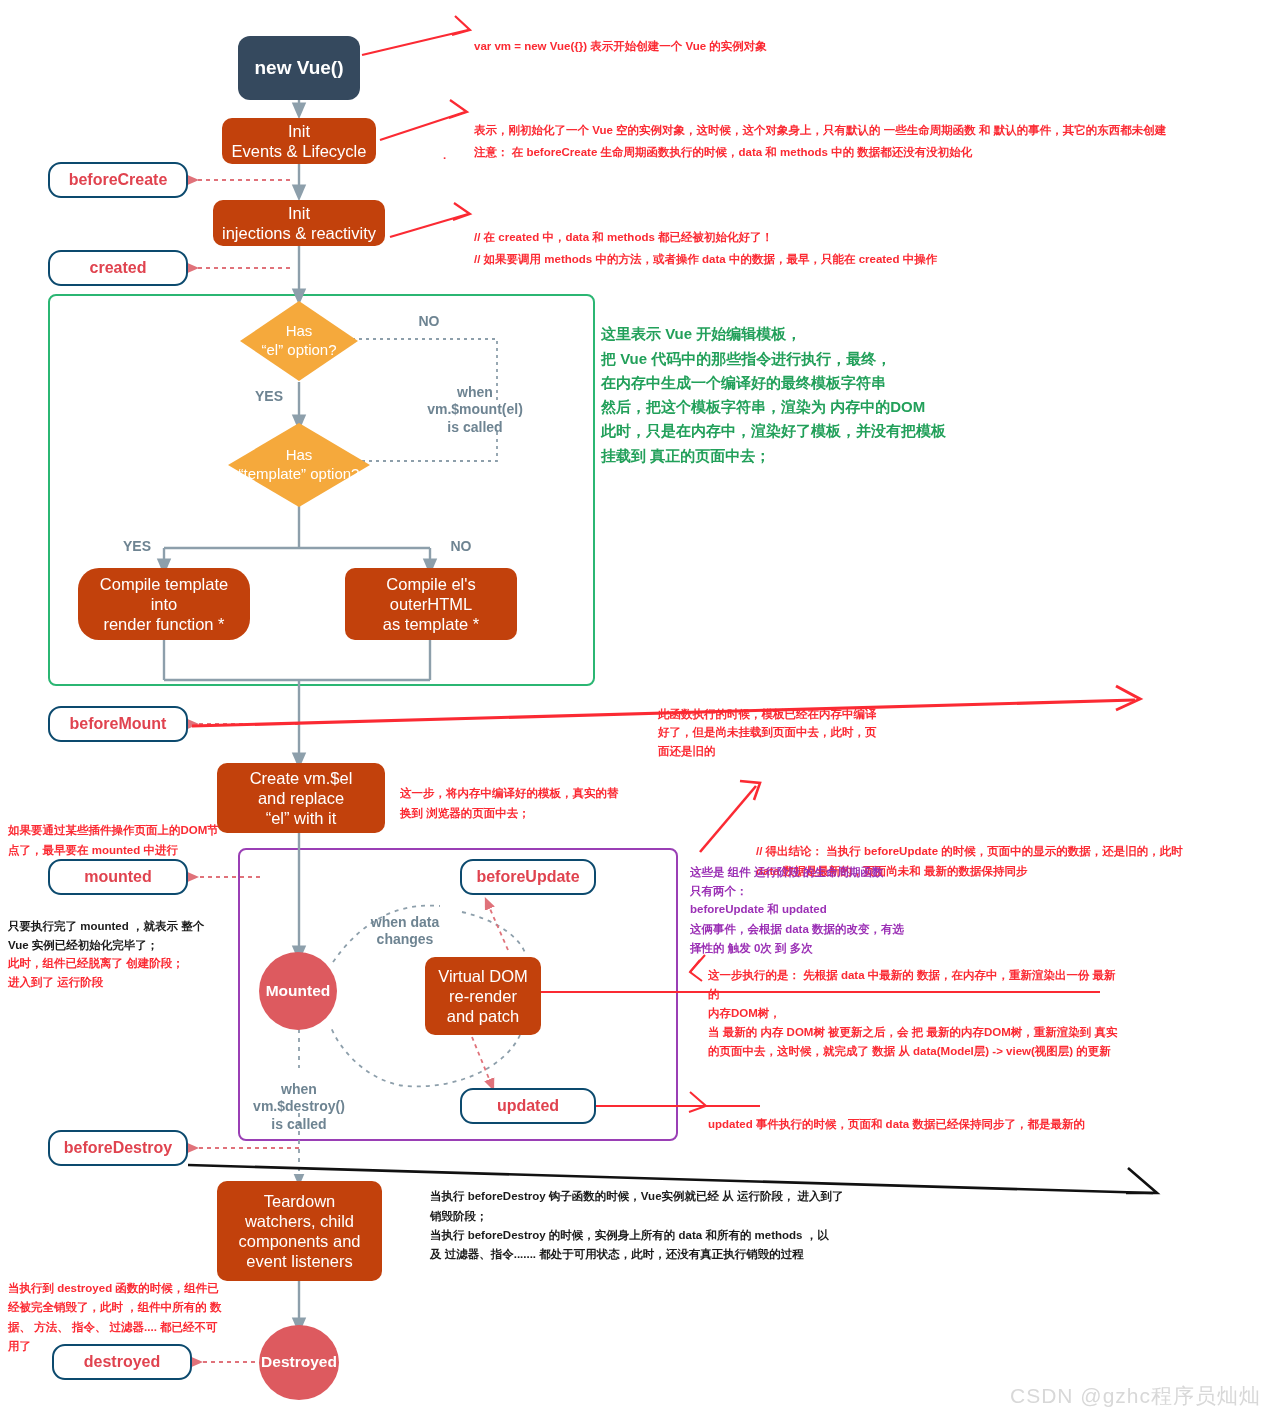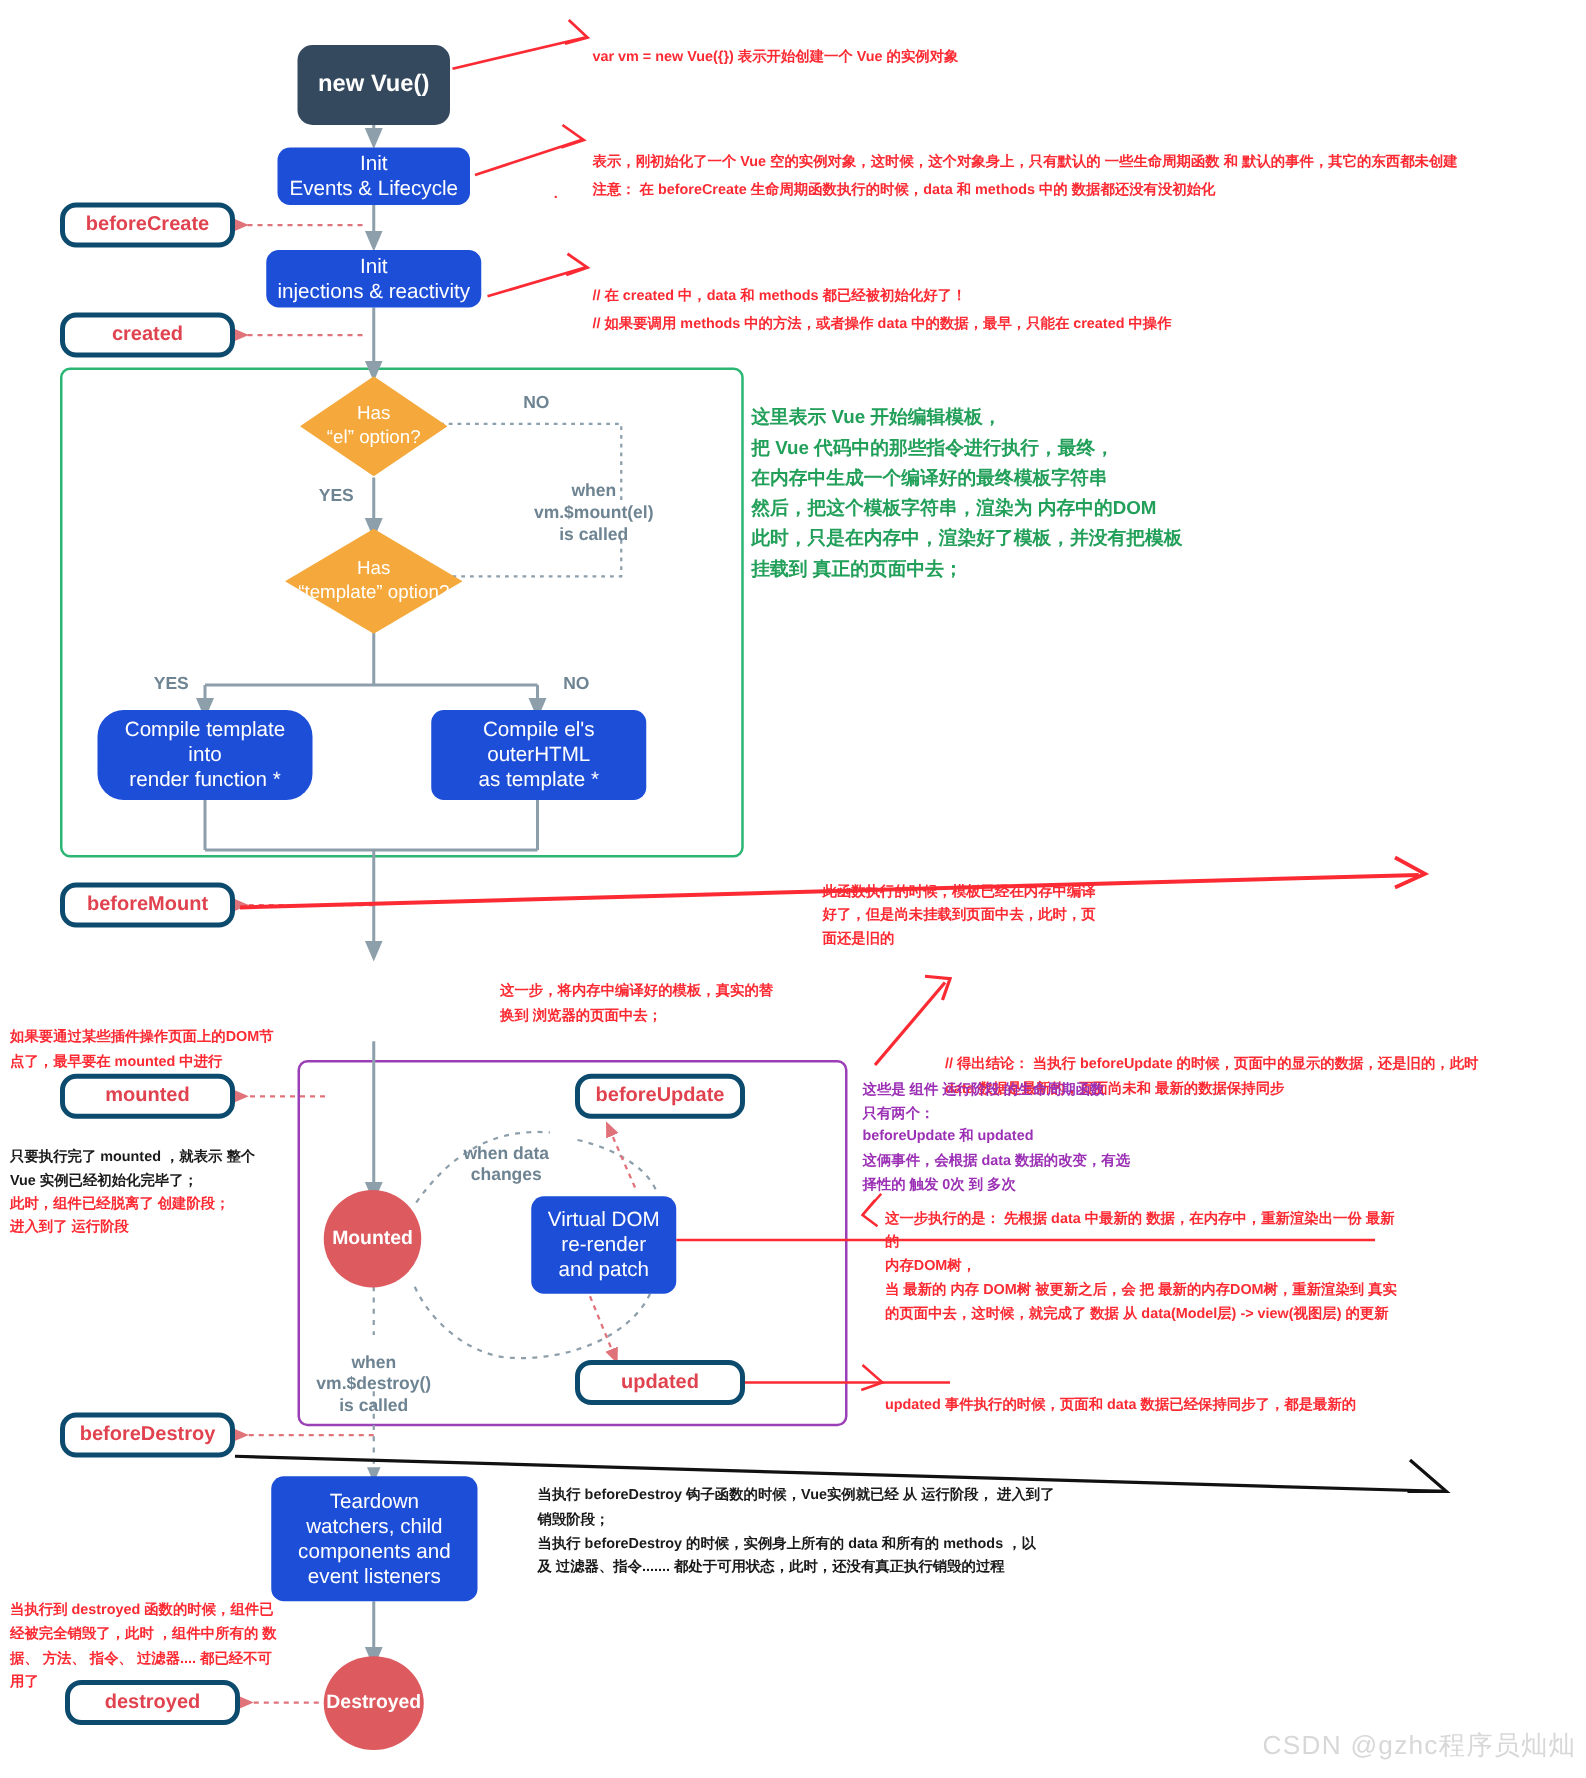--- a/index.html
+++ b/index.html
@@ -28,37 +28,37 @@
     border-radius: 10px;
     z-index: 5;
   }
   .node-dark {
     background: #35495e;
     font-weight: bold;
     font-size: 19px;
     border-radius: 12px;
   }
   .node-green {
-    background: #1d4ed8;
+    background: #c2410c;
     font-size: 16.5px;
   }
   .node-circle {
     background: #dd5a5f;
     border-radius: 50%;
     font-weight: bold;
     font-size: 15.5px;
   }
 
   
   .pill {
     position: absolute;
     display: flex;
     align-items: center;
     justify-content: center;
-    border: 4px solid #0c4a6e;
+    border: 2px solid #0c4a6e;
     border-radius: 13px;
     background: #fff;
     color: #e0434f;
     font-weight: bold;
     font-size: 16px;
     z-index: 6;
   }
 
   
   .diamond {
@@ -232,20 +232,25 @@
 into
 render function *</span>
   </div>
 
   <div class="node node-green" style="left:345px; top:568px; width:172px; height:72px; white-space:pre-line;">
     <span>Compile el's
 outerHTML
 as template *</span>
   </div>
 
+  <div class="node node-green" style="left:217px; top:763px; width:168px; height:70px; white-space:pre-line;">
+    <span>Create vm.$el
+and replace
+“el” with it</span>
+  </div>
 
   <div class="node node-circle" style="left:259px; top:952px; width:78px; height:78px;">
     <span>Mounted</span>
   </div>
 
   <div class="node node-green" style="left:425px; top:957px; width:116px; height:78px; white-space:pre-line;">
     <span>Virtual DOM
 re-render
 and patch</span>
   </div>

